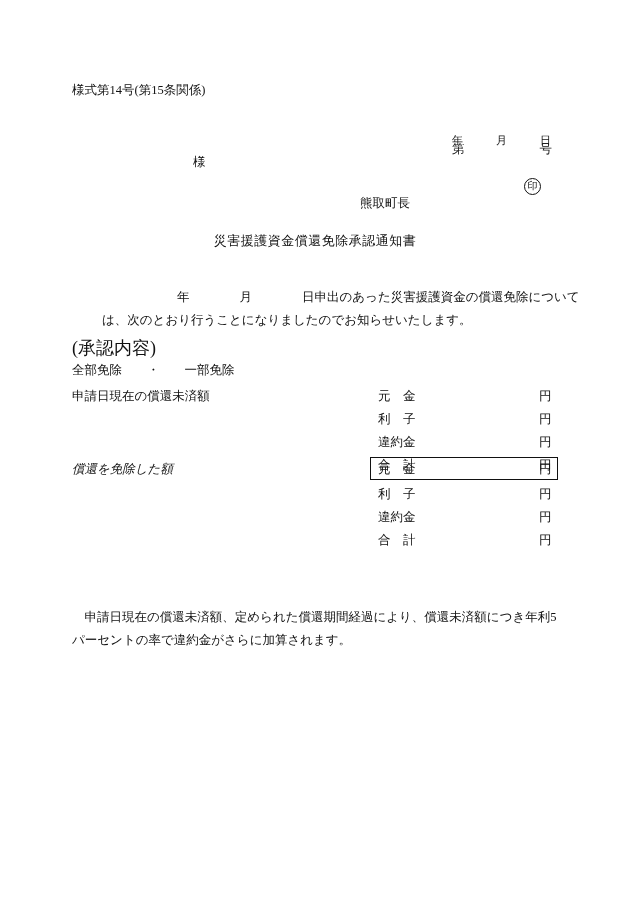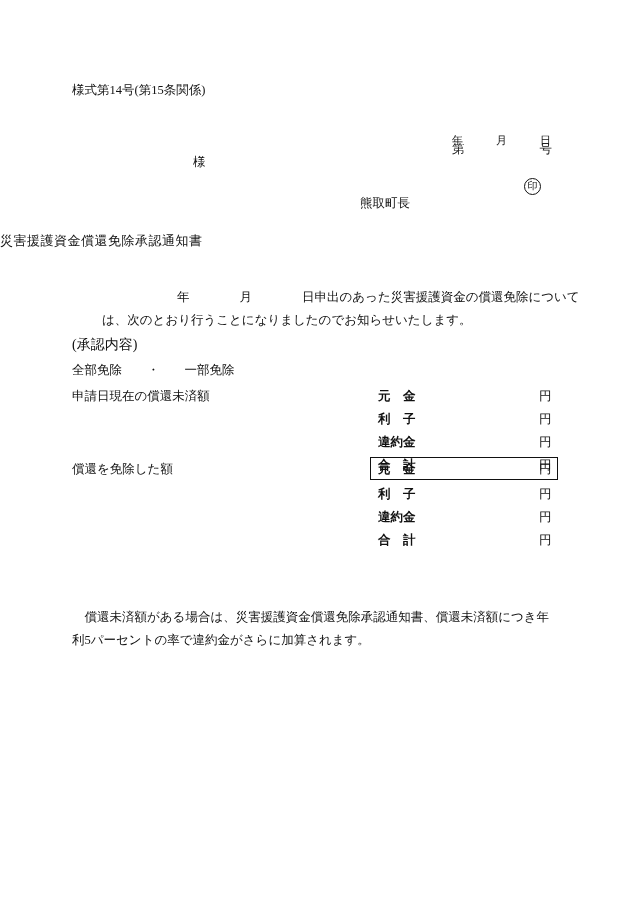--- a/index.html
+++ b/index.html
@@ -57,53 +57,52 @@
     border: 1px solid #111;
     border-radius: 50%;
     text-align: center;
     line-height: 14px;
     font-size: 10px;
   }
   .title {
     left: 0;
     top: 232px;
     width: 630px;
-    text-align: left;
+    text-align: center;
     font-size: 13px;
     letter-spacing: 0.5px;
   }
   .body-para {
     left: 72px;
     top: 286px;
     width: 487px;
     font-size: 12.5px;
     line-height: 23px;
     white-space: normal;
     text-indent: 0;
     margin-left: 30px;
   }
   .section-label {
     left: 72px;
     top: 336px;
-    font-size: 14px;
+    font-size: 18px;
   }
   .exempt-line {
     left: 72px;
     top: 362px;
     font-size: 12.5px;
   }
 
   .row-label {
     font-size: 12.5px;
     left: 72px;
   }
   .amt-label {
     font-size: 12.5px;
     left: 378px;
-    font-weight: bold;
   }
   .yen {
     font-size: 12.5px;
     left: 539px;
   }
 
   .box {
     position: absolute;
     left: 370px;
     top: 457px;
@@ -153,28 +152,28 @@
   <div class="abs amt-label" style="top:411px;">利　子</div>
   <div class="abs yen" style="top:411px;">円</div>
 
   <div class="abs amt-label" style="top:434px;">違約金</div>
   <div class="abs yen" style="top:434px;">円</div>
 
   <div class="abs amt-label" style="top:457px;">合　計</div>
   <div class="abs yen" style="top:457px;">円</div>
 
   <div class="box"></div>
-  <div class="abs row-label" style="top:461px;">償還を免除した額</div>
+  <div class="abs row-label" style="top:461px;font-style:italic;">償還を免除した額</div>
   <div class="abs amt-label" style="top:461px;">元　金</div>
   <div class="abs yen" style="top:461px;">円</div>
 
   <div class="abs amt-label" style="top:486px;">利　子</div>
   <div class="abs yen" style="top:486px;">円</div>
 
   <div class="abs amt-label" style="top:509px;">違約金</div>
   <div class="abs yen" style="top:509px;">円</div>
 
   <div class="abs amt-label" style="top:532px;">合　計</div>
   <div class="abs yen" style="top:532px;">円</div>
 
-  <div class="abs note">　償還未済額がある場合は、災害援護資金償還免除承認通知書、償還未済額につき年利5パーセントの率で違約金がさらに加算されます。</div>
+  <div class="abs note">　申請日現在の償還未済額、定められた償還期間経過により、償還未済額につき年利5パーセントの率で違約金がさらに加算されます。</div>
 
 </div>
 
 </body></html>

